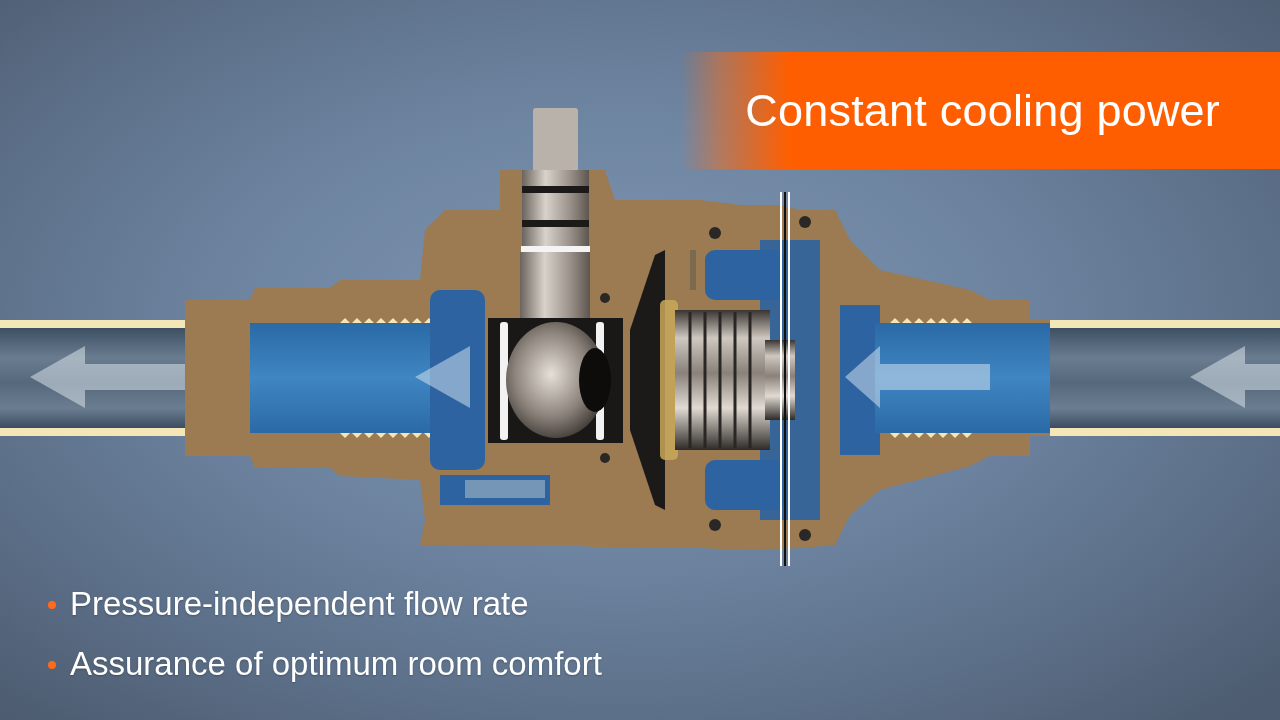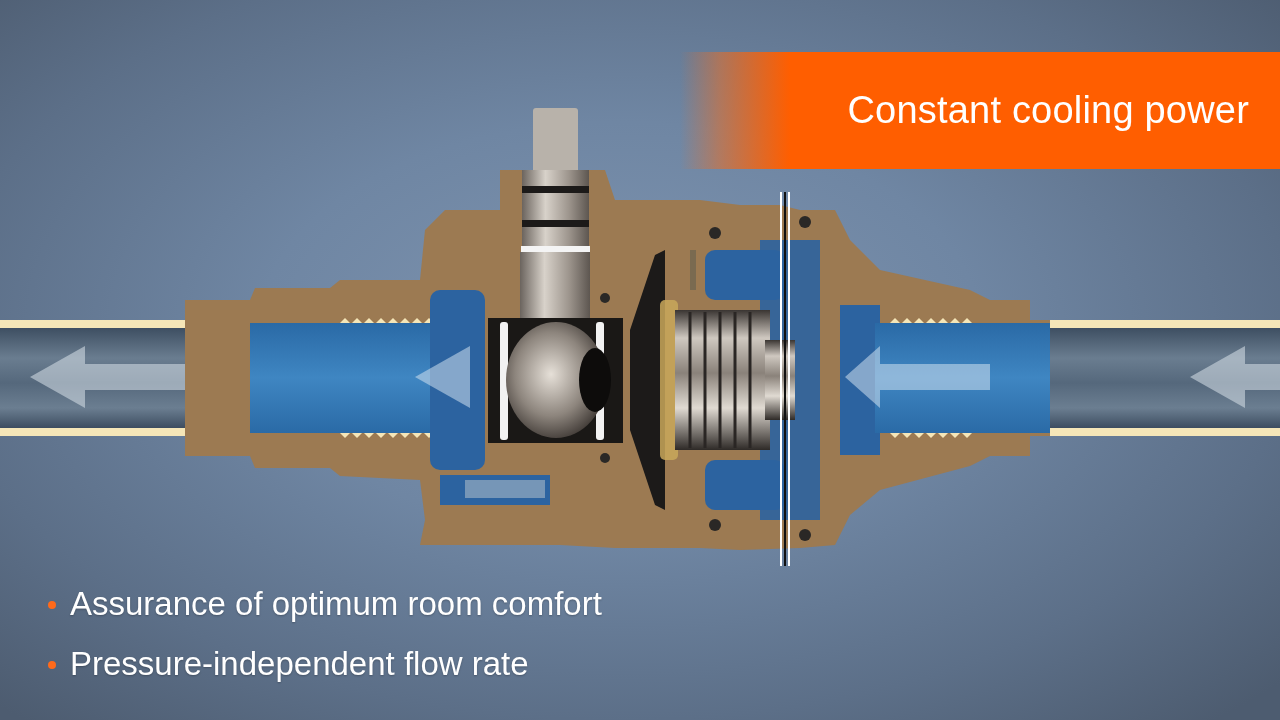--- a/index.html
+++ b/index.html
@@ -10,21 +10,21 @@
   }
   .stage { position:absolute; inset:0; }
   svg.diagram { position:absolute; left:0; top:0; }
 
   .banner {
     position:absolute; left:680px; top:52px; width:600px; height:117px;
     background: linear-gradient(90deg, rgba(255,94,0,0) 0px, rgba(230,110,40,0.55) 40px, #ff5e00 110px, #ff5e00 100%);
     display:flex; align-items:center; justify-content:flex-end;
   }
   .banner-text {
-    color:#ffffff; font-size:38px; margin-right:31px; letter-spacing:0.2px;
+    color:#ffffff; font-size:45px; margin-right:60px; letter-spacing:0.2px;
   }
 
   .bullets { position:absolute; left:48px; top:574px; }
   .bullet {
     display:flex; align-items:center; color:#ffffff; font-size:33px;
     height:60px; text-shadow: 0 1px 2px rgba(0,0,0,0.25);
   }
   .bullet .dot {
     width:8px; height:8px; border-radius:50%; background:#ff6a1a;
     margin-right:14px; margin-top:2px;
@@ -184,21 +184,21 @@
     </g>
   </svg>
 
   <div class="banner">
     <span class="banner-text">Constant cooling power</span>
   </div>
 
   <div class="bullets">
     <div class="bullet">
       <span class="dot"></span>
-      <span>Assurance of optimum room comfort</span>
+      <span>Pressure-independent flow rate</span>
     </div>
     <div class="bullet">
       <span class="dot"></span>
-      <span>Pressure-independent flow rate</span>
+      <span>Assurance of optimum room comfort</span>
     </div>
   </div>
 
 </div>
 
 </body></html>

